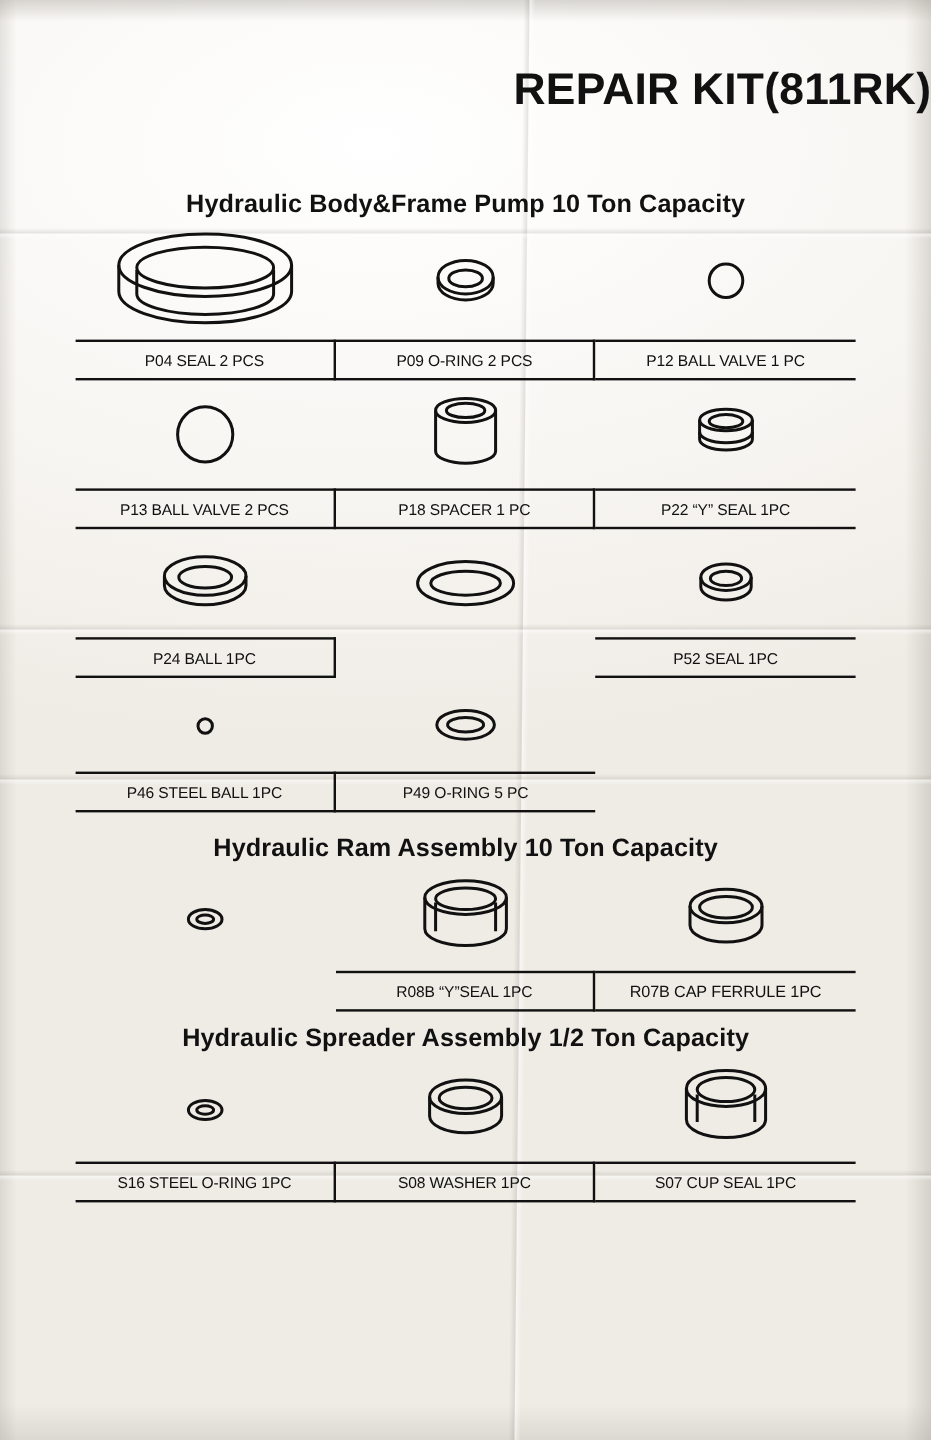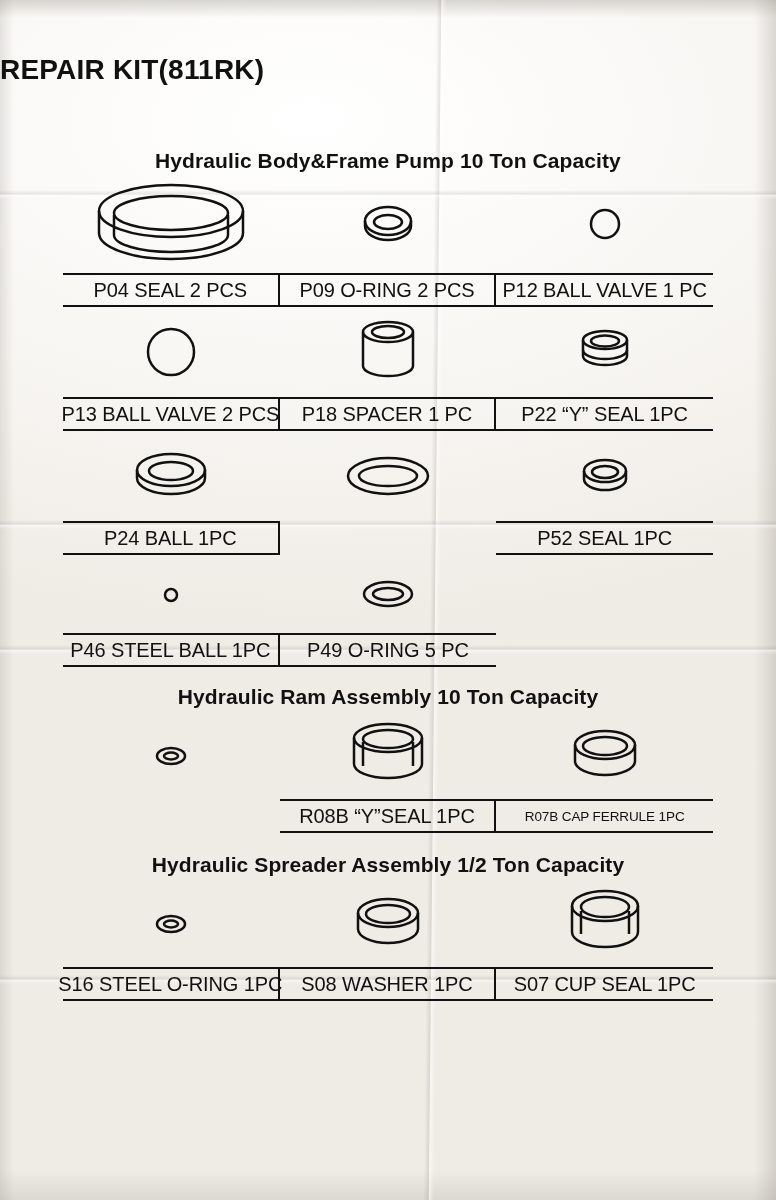--- a/index.html
+++ b/index.html
@@ -60,37 +60,37 @@
     background: linear-gradient(to top, rgba(150,145,135,0.22), rgba(255,255,255,0));
     pointer-events: none;
   }
 
   #content {
     position: relative;
     z-index: 3;
   }
 
   .doc-title {
-    text-align: left;
-    font-size: 28px;
+    text-align: right;
+    font-size: 37px;
     font-weight: bold;
     letter-spacing: 0.2px;
     color: #111;
     margin-top: 54px;
   }
   .section-title {
     text-align: center;
     font-size: 21px;
     font-weight: bold;
     color: #111;
     letter-spacing: 0.1px;
   }
   .section-title.s1 { margin-top: 63px; }
   .section-title.s2 { margin-top: 18px; }
-  .section-title.s3 { margin-top: 20px; }
+  .section-title.s3 { margin-top: 11px; }
 
   .grid {
     margin: 0 auto;
     width: 650px;
   }
   .row {
     display: flex;
     width: 650px;
   }
   .cell {
@@ -106,21 +106,21 @@
   }
   .art.short { height: 78px; }
   .art.mid { height: 90px; }
   .label {
     height: 30px;
     border-top: 2px solid #111;
     border-bottom: 2px solid #111;
     display: flex;
     align-items: center;
     justify-content: center;
-    font-size: 20px;
+    font-size: 13px;
     color: #111;
     white-space: nowrap;
     letter-spacing: -0.1px;
   }
   .cell.divider-right .label { border-right: 2px solid #111; }
   .cell.empty .label { border: none; }
 
   
   .row + .row .label { border-top-width: 2px; }
 

